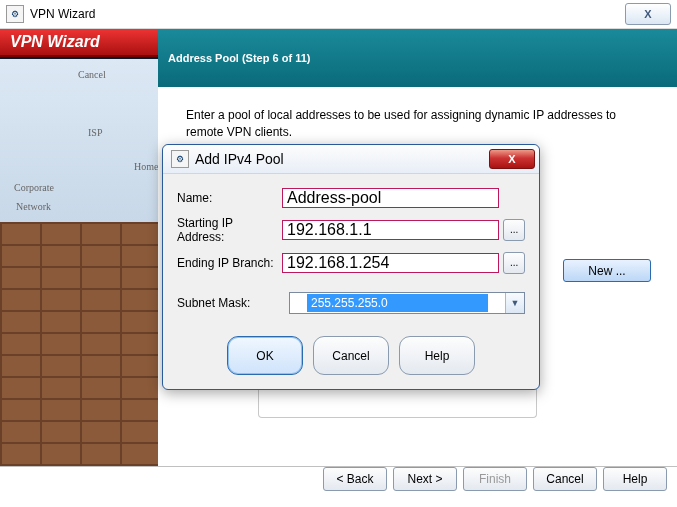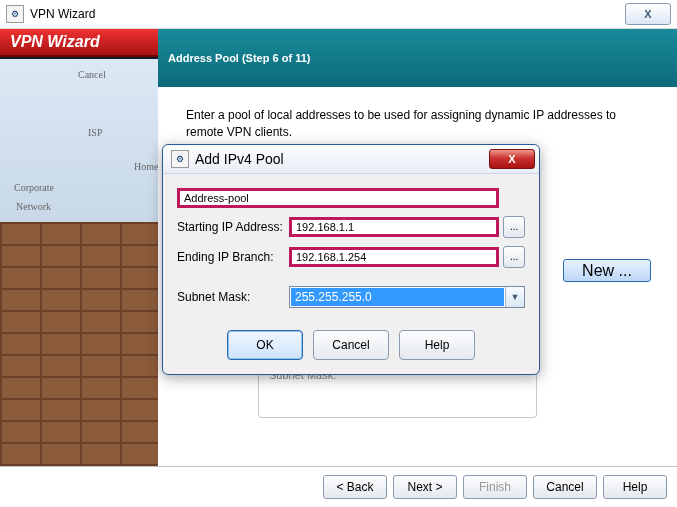--- a/index.html
+++ b/index.html
@@ -11,42 +11,42 @@
   .sep{height:1px;background:#d9d9d9}
   .body{display:flex;height:437px}
   .sidebar{width:158px;background:#0a1a2a;position:relative;overflow:hidden}
   .sidebar .redhead{background:linear-gradient(#e33,#a11);color:#fff;font-weight:bold;font-style:italic;font-size:16px;padding:4px 10px;border-bottom:2px solid #700}
   .sidebar .image-area{position:absolute;top:30px;left:0;right:0;bottom:0;background:linear-gradient(#c8d8e8 0%,#c8d8e8 40%,#8a5a3a 40%,#8a5a3a 100%)}
   .sidebar .label{position:absolute;font-size:10px;color:#666;font-family:"Comic Sans MS",cursive}
   .main{flex:1;display:flex;flex-direction:column;background:#fff}
   .stephead{background:linear-gradient(#1a8a9a,#0a6a7a);color:#fff;font-weight:bold;padding:23px 10px;font-size:11px}
   .content{flex:1;position:relative;padding:20px 28px;color:#000}
   .instr{line-height:1.4}
-  .newbtn{position:absolute;right:26px;top:172px;width:88px;height:23px;border:1px solid #2a6bb0;border-radius:3px;background:linear-gradient(#e8f2ff,#bcd7f6);color:#000;font-size:16px}
-  .btnbar{height:40px;border-top:1px solid #c0c0c0;display:flex;align-items:center;justify-content:flex-end;padding:0 10px;gap:6px}
+  .newbtn{position:absolute;right:26px;top:172px;width:88px;height:23px;border:1px solid #2a6bb0;border-radius:3px;background:linear-gradient(#e8f2ff,#bcd7f6);color:#000;font-size:12px}
+  .btnbar{height:40px;border-top:1px solid #c0c0c0;display:flex;align-items:flex-start;justify-content:flex-end;padding:0 10px;gap:6px}
   .wbtn{min-width:64px;height:24px;border:1px solid #8a9bb0;border-radius:3px;background:linear-gradient(#fdfdfd,#e4e9f0);font-size:12px;padding:0 10px}
   .wbtn:disabled{color:#9a9a9a}
   .ghostfield{position:absolute;left:100px;right:140px;top:280px;border:1px solid #c8c8c8;border-top:none;height:50px;border-radius:0 0 4px 4px;background:#fff}
   .ghostlabel{position:absolute;left:10px;top:2px;color:#888;font-size:11px}
   
   .dialog{position:absolute;left:162px;top:144px;width:376px;background:#f0f0f0;border:1px solid #2a5a9a;border-radius:6px;box-shadow:0 3px 14px rgba(0,0,0,.35)}
   .dtitle{height:28px;background:linear-gradient(#fdfdfd,#e8eef7);border-radius:6px 6px 0 0;display:flex;align-items:center;padding:0 4px 0 8px;border-bottom:1px solid #cdd6e4}
   .dtitle .appicon{width:16px;height:16px;background:#f5f5f5;border:1px solid #999;margin-right:6px;display:flex;align-items:center;justify-content:center;font-size:9px;color:#036}
   .dtitle .t{flex:1;font-size:14px}
   .closebtn{width:44px;height:18px;border-radius:3px;background:linear-gradient(#e98,#c33 45%,#a11);border:1px solid #7a1010;color:#fff;display:flex;align-items:center;justify-content:center;font-weight:bold;font-size:11px}
   .dbody{padding:14px 14px 4px 14px}
   .frow{display:flex;align-items:center;margin-bottom:8px}
   .flab{width:112px}
-  .finput{flex:1;height:20px;border:3px solid #be185d;background:#fff;padding:0 4px;font-family:inherit;font-size:11px;box-sizing:border-box}
+  .finput{flex:1;height:20px;border:1px solid #be185d;background:#fff;padding:0 4px;font-family:inherit;font-size:16px;box-sizing:border-box}
   .browse{width:22px;height:22px;margin-left:4px;border:1px solid #8a9bb0;border-radius:3px;background:linear-gradient(#fdfdfd,#e4e9f0);font-size:10px;line-height:8px}
   .combo{flex:1;display:flex;align-items:center;height:22px;border:1px solid #7a8aa0;background:#fff;box-sizing:border-box}
-  .combo .sel{flex:1;padding:0 4px;background:#3399ff;color:#fff;height:18px;line-height:18px;margin:1px}
+  .combo .sel{flex:1;padding:0 4px;background:#3399ff;color:#fff;height:18px;line-height:18px;margin:17px}
   .combo .drop{width:18px;height:100%;border-left:1px solid #b0b8c8;background:linear-gradient(#f8fbff,#dbe7f4);display:flex;align-items:center;justify-content:center;color:#405a7d;font-size:9px}
   .dbtns{display:flex;justify-content:center;gap:10px;padding:10px 0 14px 0}
-  .dbtn{width:76px;height:30px;border:1px solid #8a9bb0;border-radius:4px;background:linear-gradient(#fdfdfd,#e4e9f0);font-size:12px}
+  .dbtn{width:76px;height:39px;border:1px solid #8a9bb0;border-radius:11px;background:linear-gradient(#fdfdfd,#e4e9f0);font-size:12px}
   .dbtn.default{border:1px solid #2a6bb0;box-shadow:0 0 0 1px #8fc1f5 inset;background:linear-gradient(#f0f7ff,#cfe3fb)}
   .brick-wall{position:absolute;top:40%;left:0;right:0;bottom:0;background:#8a5a3a;background-image:repeating-linear-gradient(0deg,#6a4028 0 2px,transparent 2px 22px),repeating-linear-gradient(90deg,#6a4028 0 2px,transparent 2px 40px)}
   .sky{position:absolute;top:0;left:0;right:0;height:40%;background:linear-gradient(#dce8f4,#c8d8e8)}
 </style>
 </head>
 <body>
 
 <div class="window">
 
   <div class="titlebar">
@@ -98,20 +98,21 @@
     <div class="dtitle">
       <div class="appicon">⚙</div>
       <div class="t">Add IPv4 Pool</div>
       <div class="closebtn">
         <span>X</span>
       </div>
     </div>
     <div class="dbody">
 
       <div class="frow">
+        <div class="flab">Name:</div>
         <input class="finput" style="margin-right: 26px;" value="Address-pool">
       </div>
 
       <div class="frow">
         <div class="flab">Starting IP Address:</div>
         <input class="finput" value="192.168.1.1" style="">
         <button class="browse">...</button>
       </div>
 
       <div class="frow">

